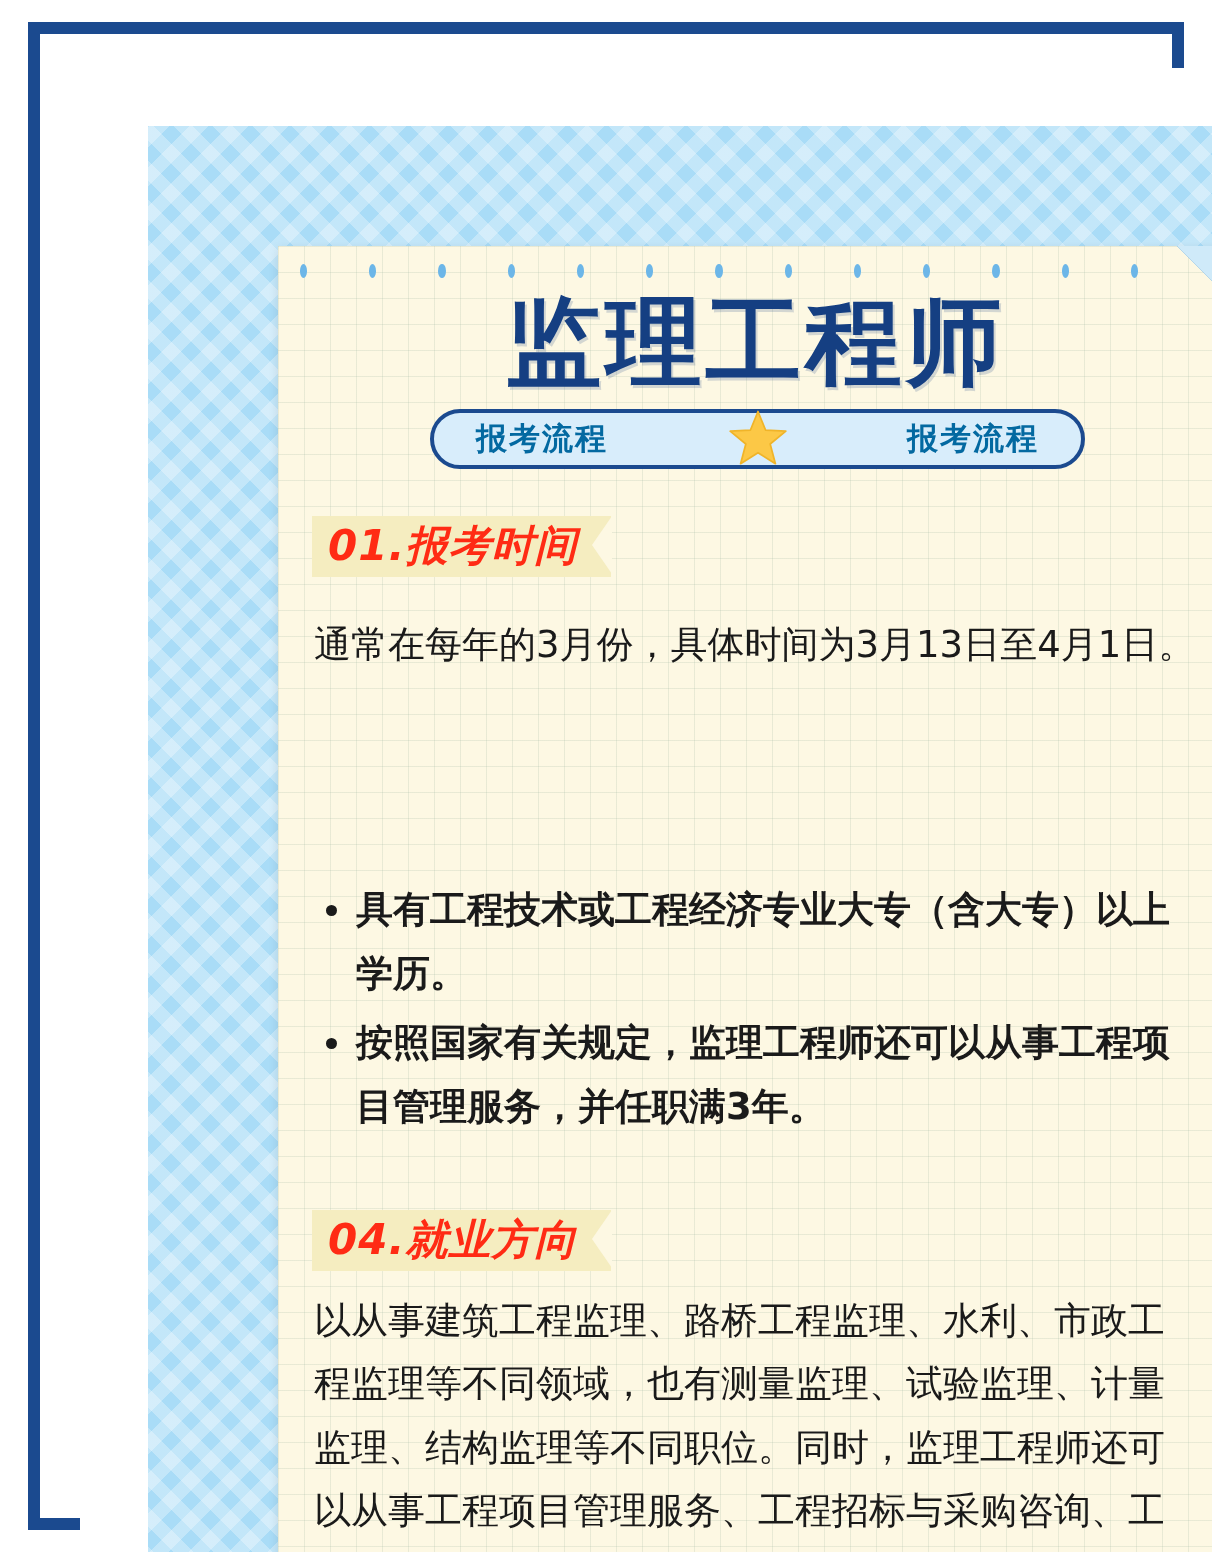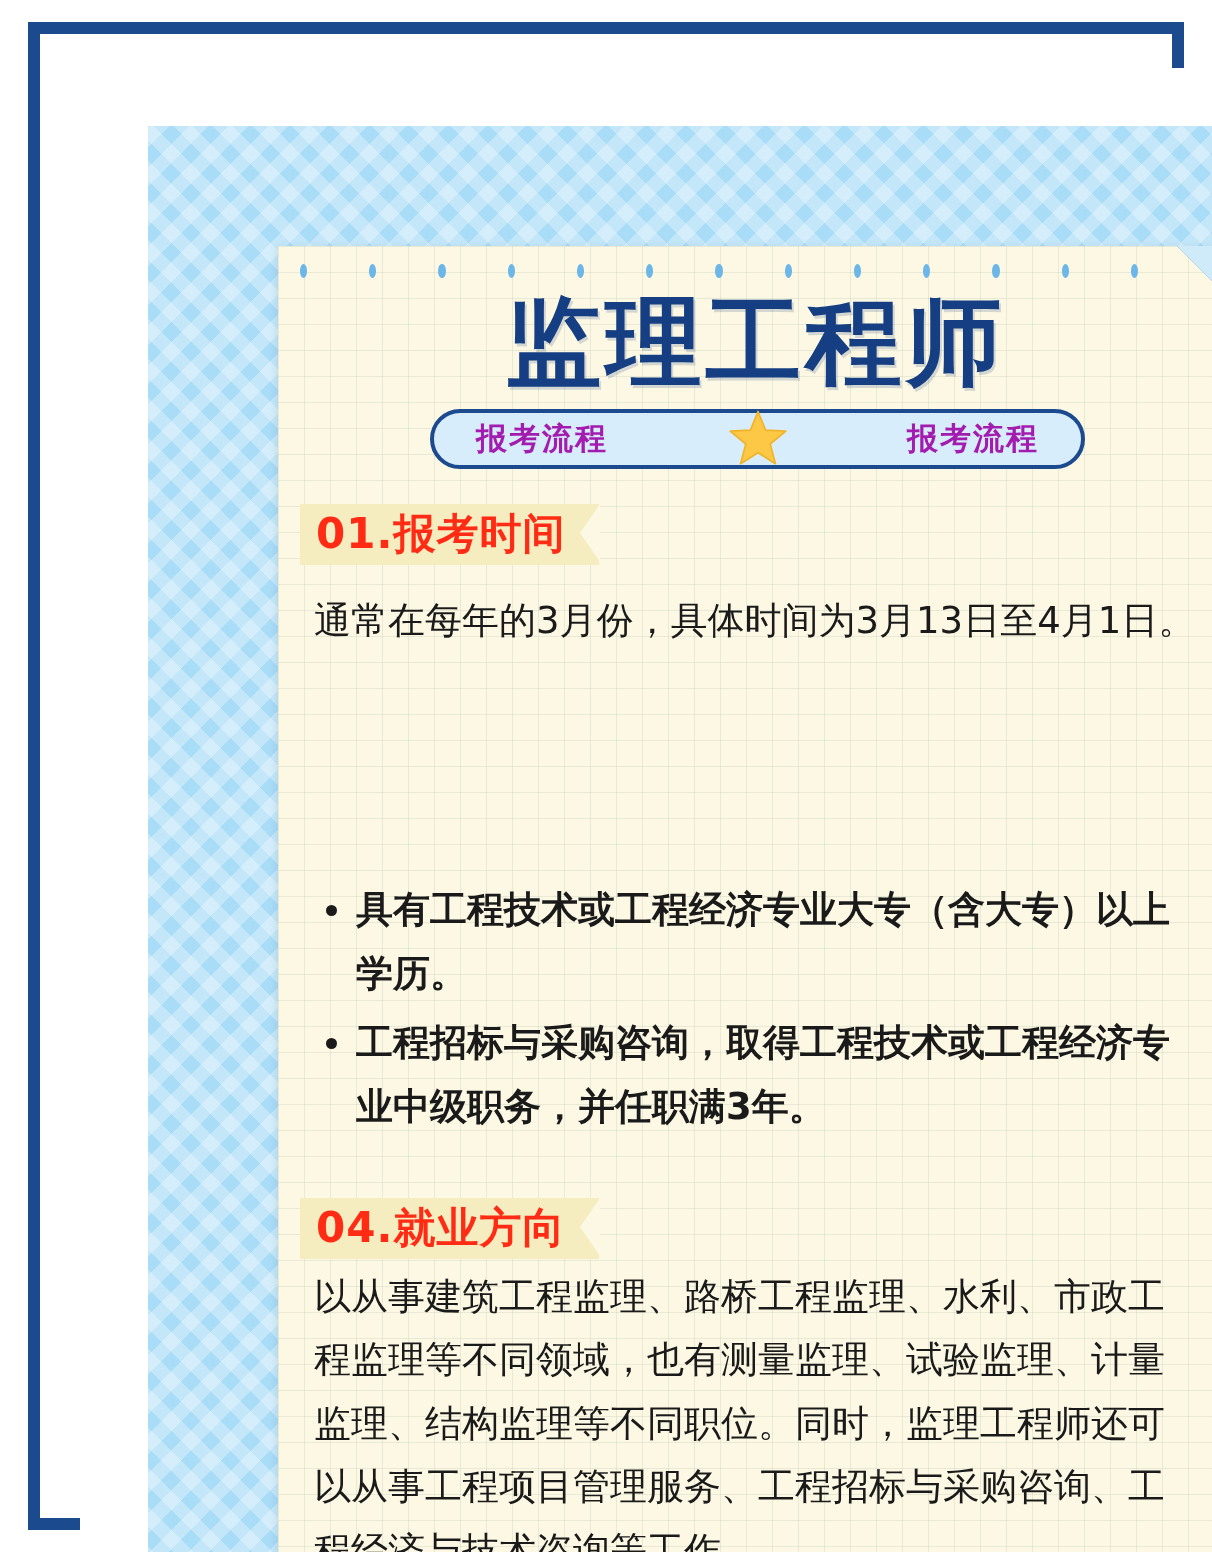--- a/index.html
+++ b/index.html
@@ -138,43 +138,44 @@
     background: #d8edfb;
     display: flex;
     align-items: center;
     justify-content: space-between;
     padding: 0 42px;
     box-sizing: border-box;
   }
   .pill-text {
     font-size: 31px;
     font-weight: bold;
-    color: #a21caf;
+    color: #0369a1;
     letter-spacing: 2px;
   }
   .star {
     width: 58px;
     height: 58px;
     position: relative;
     top: -2px;
   }
 
   
   .section-head {
     position: relative;
     display: inline-block;
-    margin: 0;
+    margin: 12px;
     padding: 4px 34px 4px 16px;
     background: #f5edc0;
     color: #ff2b14;
     font-size: 42px;
     font-weight: bold;
     letter-spacing: 1px;
     line-height: 1.25;
     font-family: "DejaVu Sans", "Liberation Sans", sans-serif;
+    font-style: italic;
   }
   .section-head::after {
     content: "";
     position: absolute;
     right: -1px;
     top: 0;
     width: 0; height: 0;
     border-top: 29px solid transparent;
     border-bottom: 29px solid transparent;
     border-right: 20px solid #fdf8e3;
@@ -269,21 +270,21 @@
           </div>
 
           <div class="sec sec1">
             <div class="section-head">01.报考时间</div>
             <p class="body-text">通常在每年的3月份，具体时间为3月13日至4月1日。</p>
           </div>
 
           <div class="sec sec2">
             <ul class="bullets">
               <li>具有工程技术或工程经济专业大专（含大专）以上学历。</li>
-              <li>工程招标与采购咨询，取得工程技术或工程经济专业中级职务，并任职满3年。</li>
+              <li>按照国家有关规定，监理工程师还可以从事工程项目管理服务，并任职满3年。</li>
             </ul>
           </div>
 
           <div class="sec sec3">
             <div class="section-head">04.就业方向</div>
             <p class="body-text tight">以从事建筑工程监理、路桥工程监理、水利、市政工程监理等不同领域，也有测量监理、试验监理、计量监理、结构监理等不同职位。同时，监理工程师还可以从事工程项目管理服务、工程招标与采购咨询、工程经济与技术咨询等工作。</p>
           </div>
 
         </div>
       </div>

